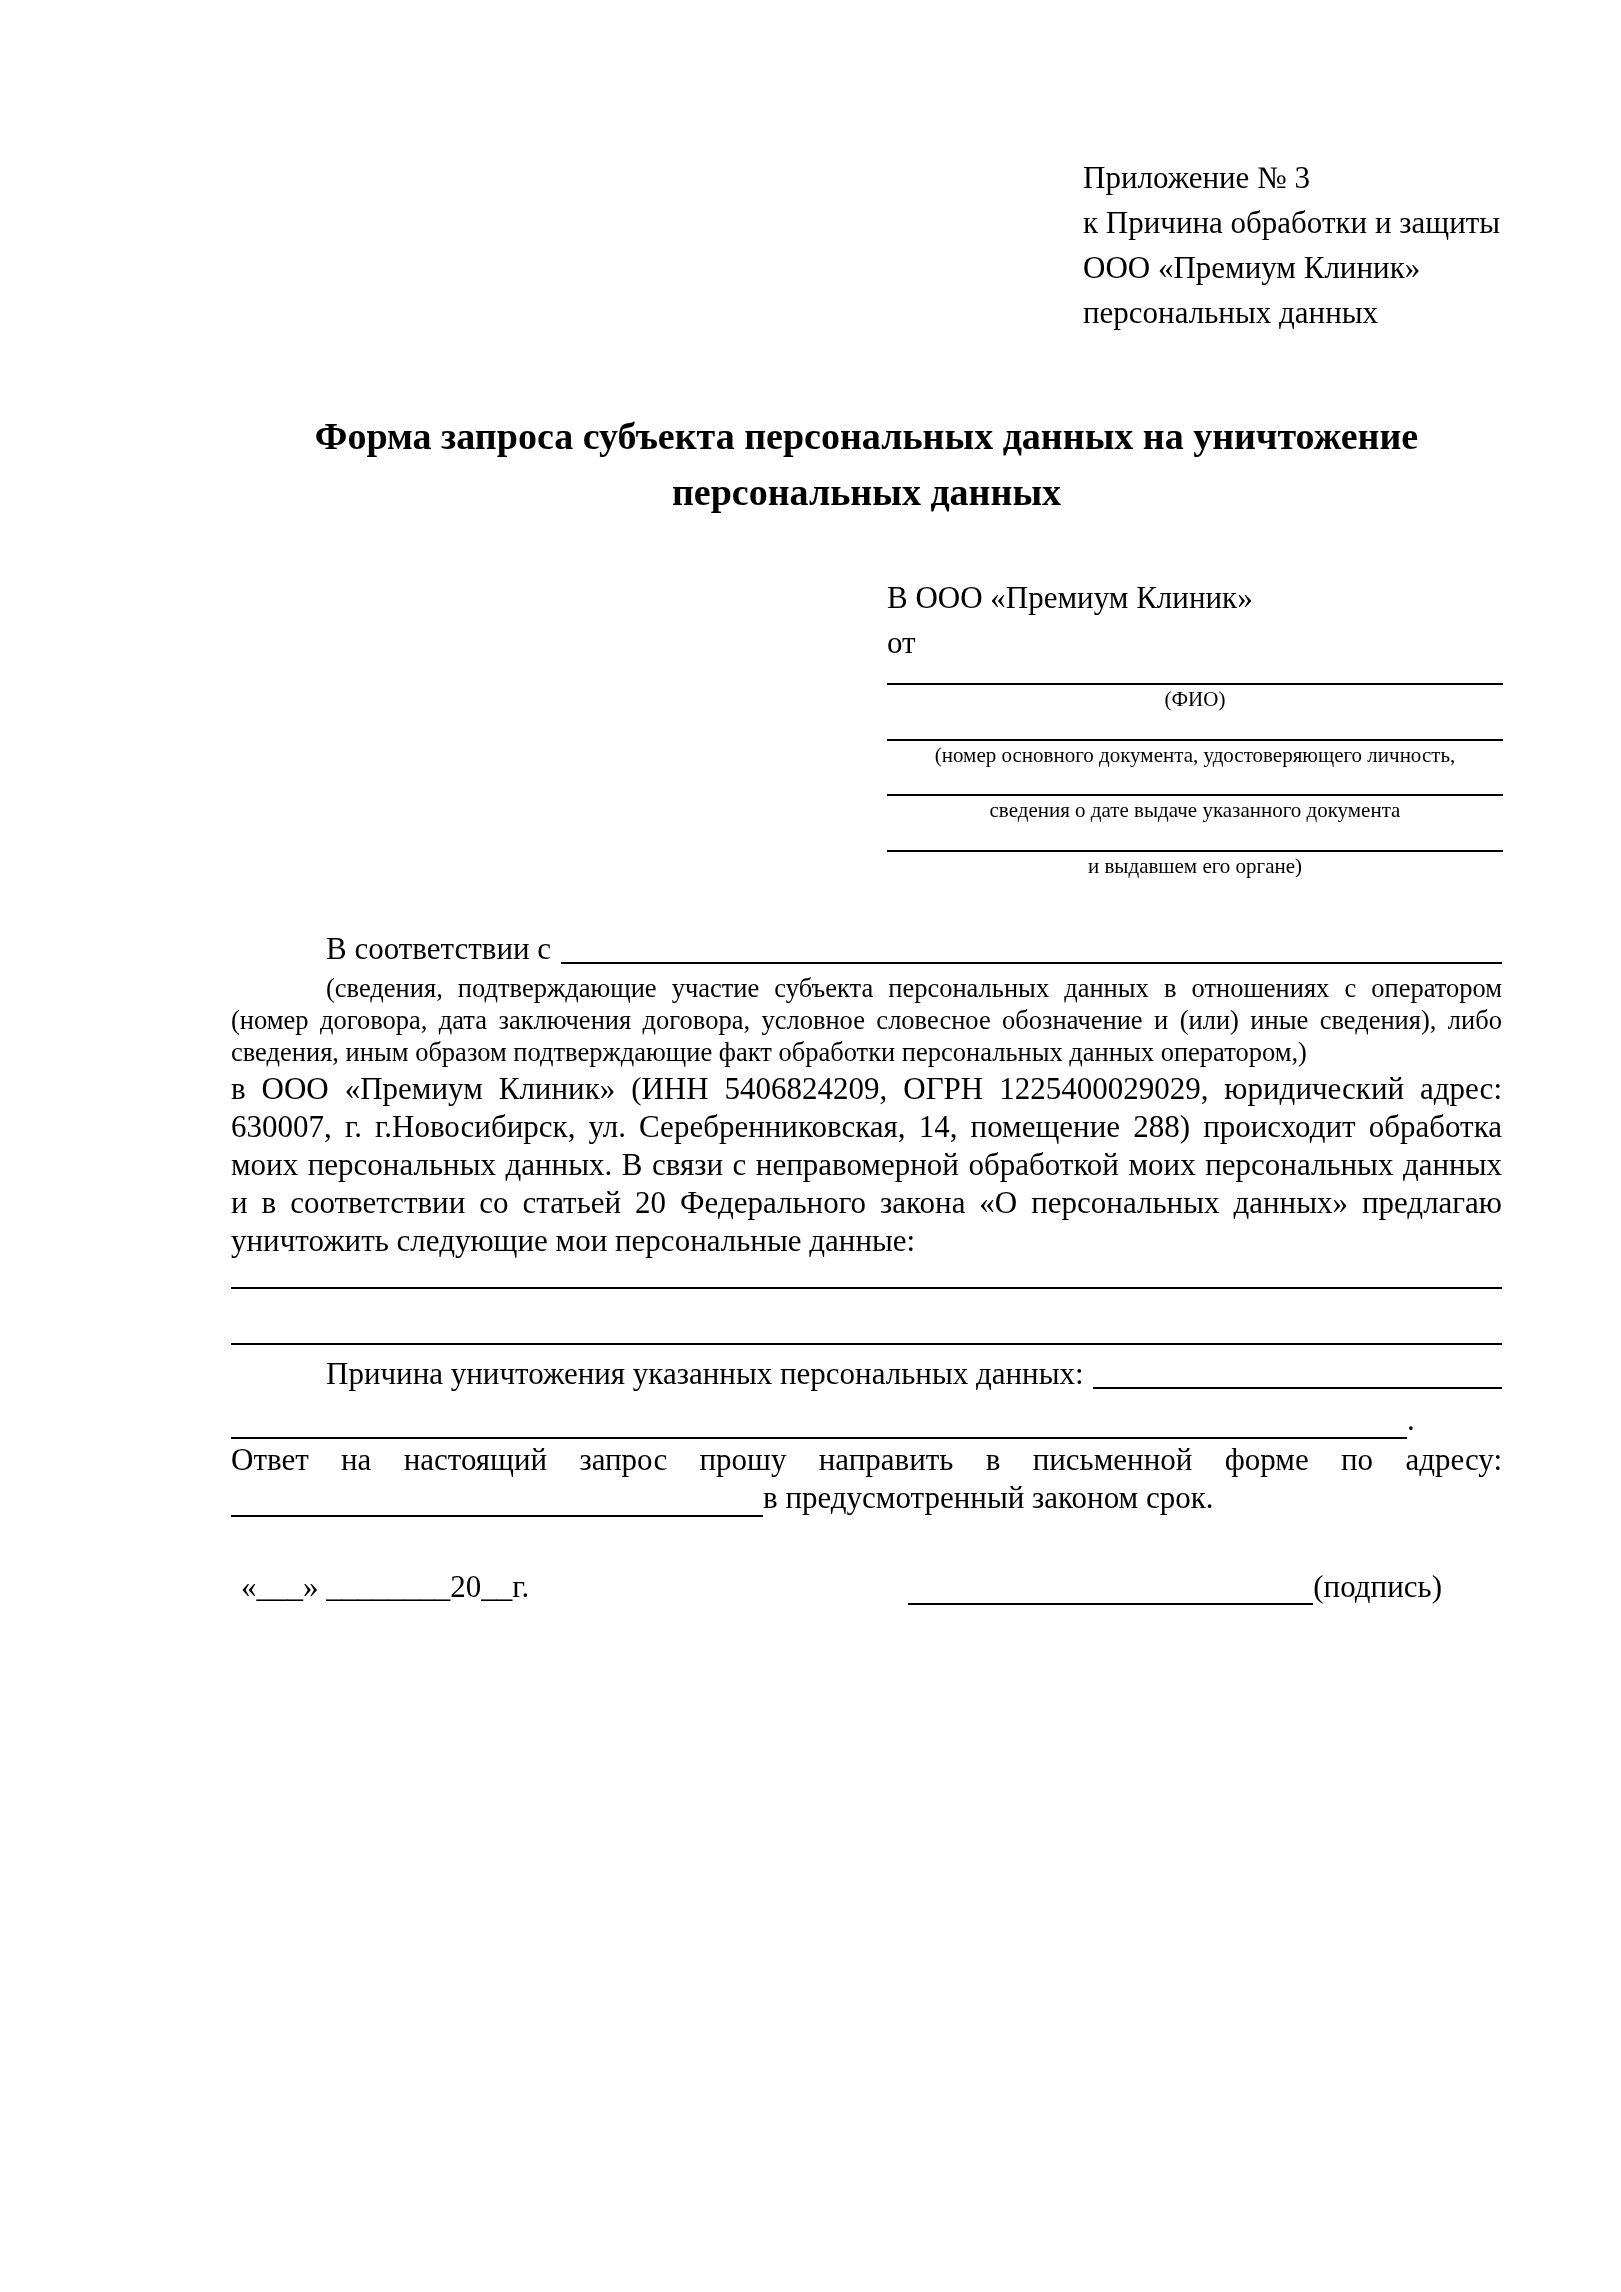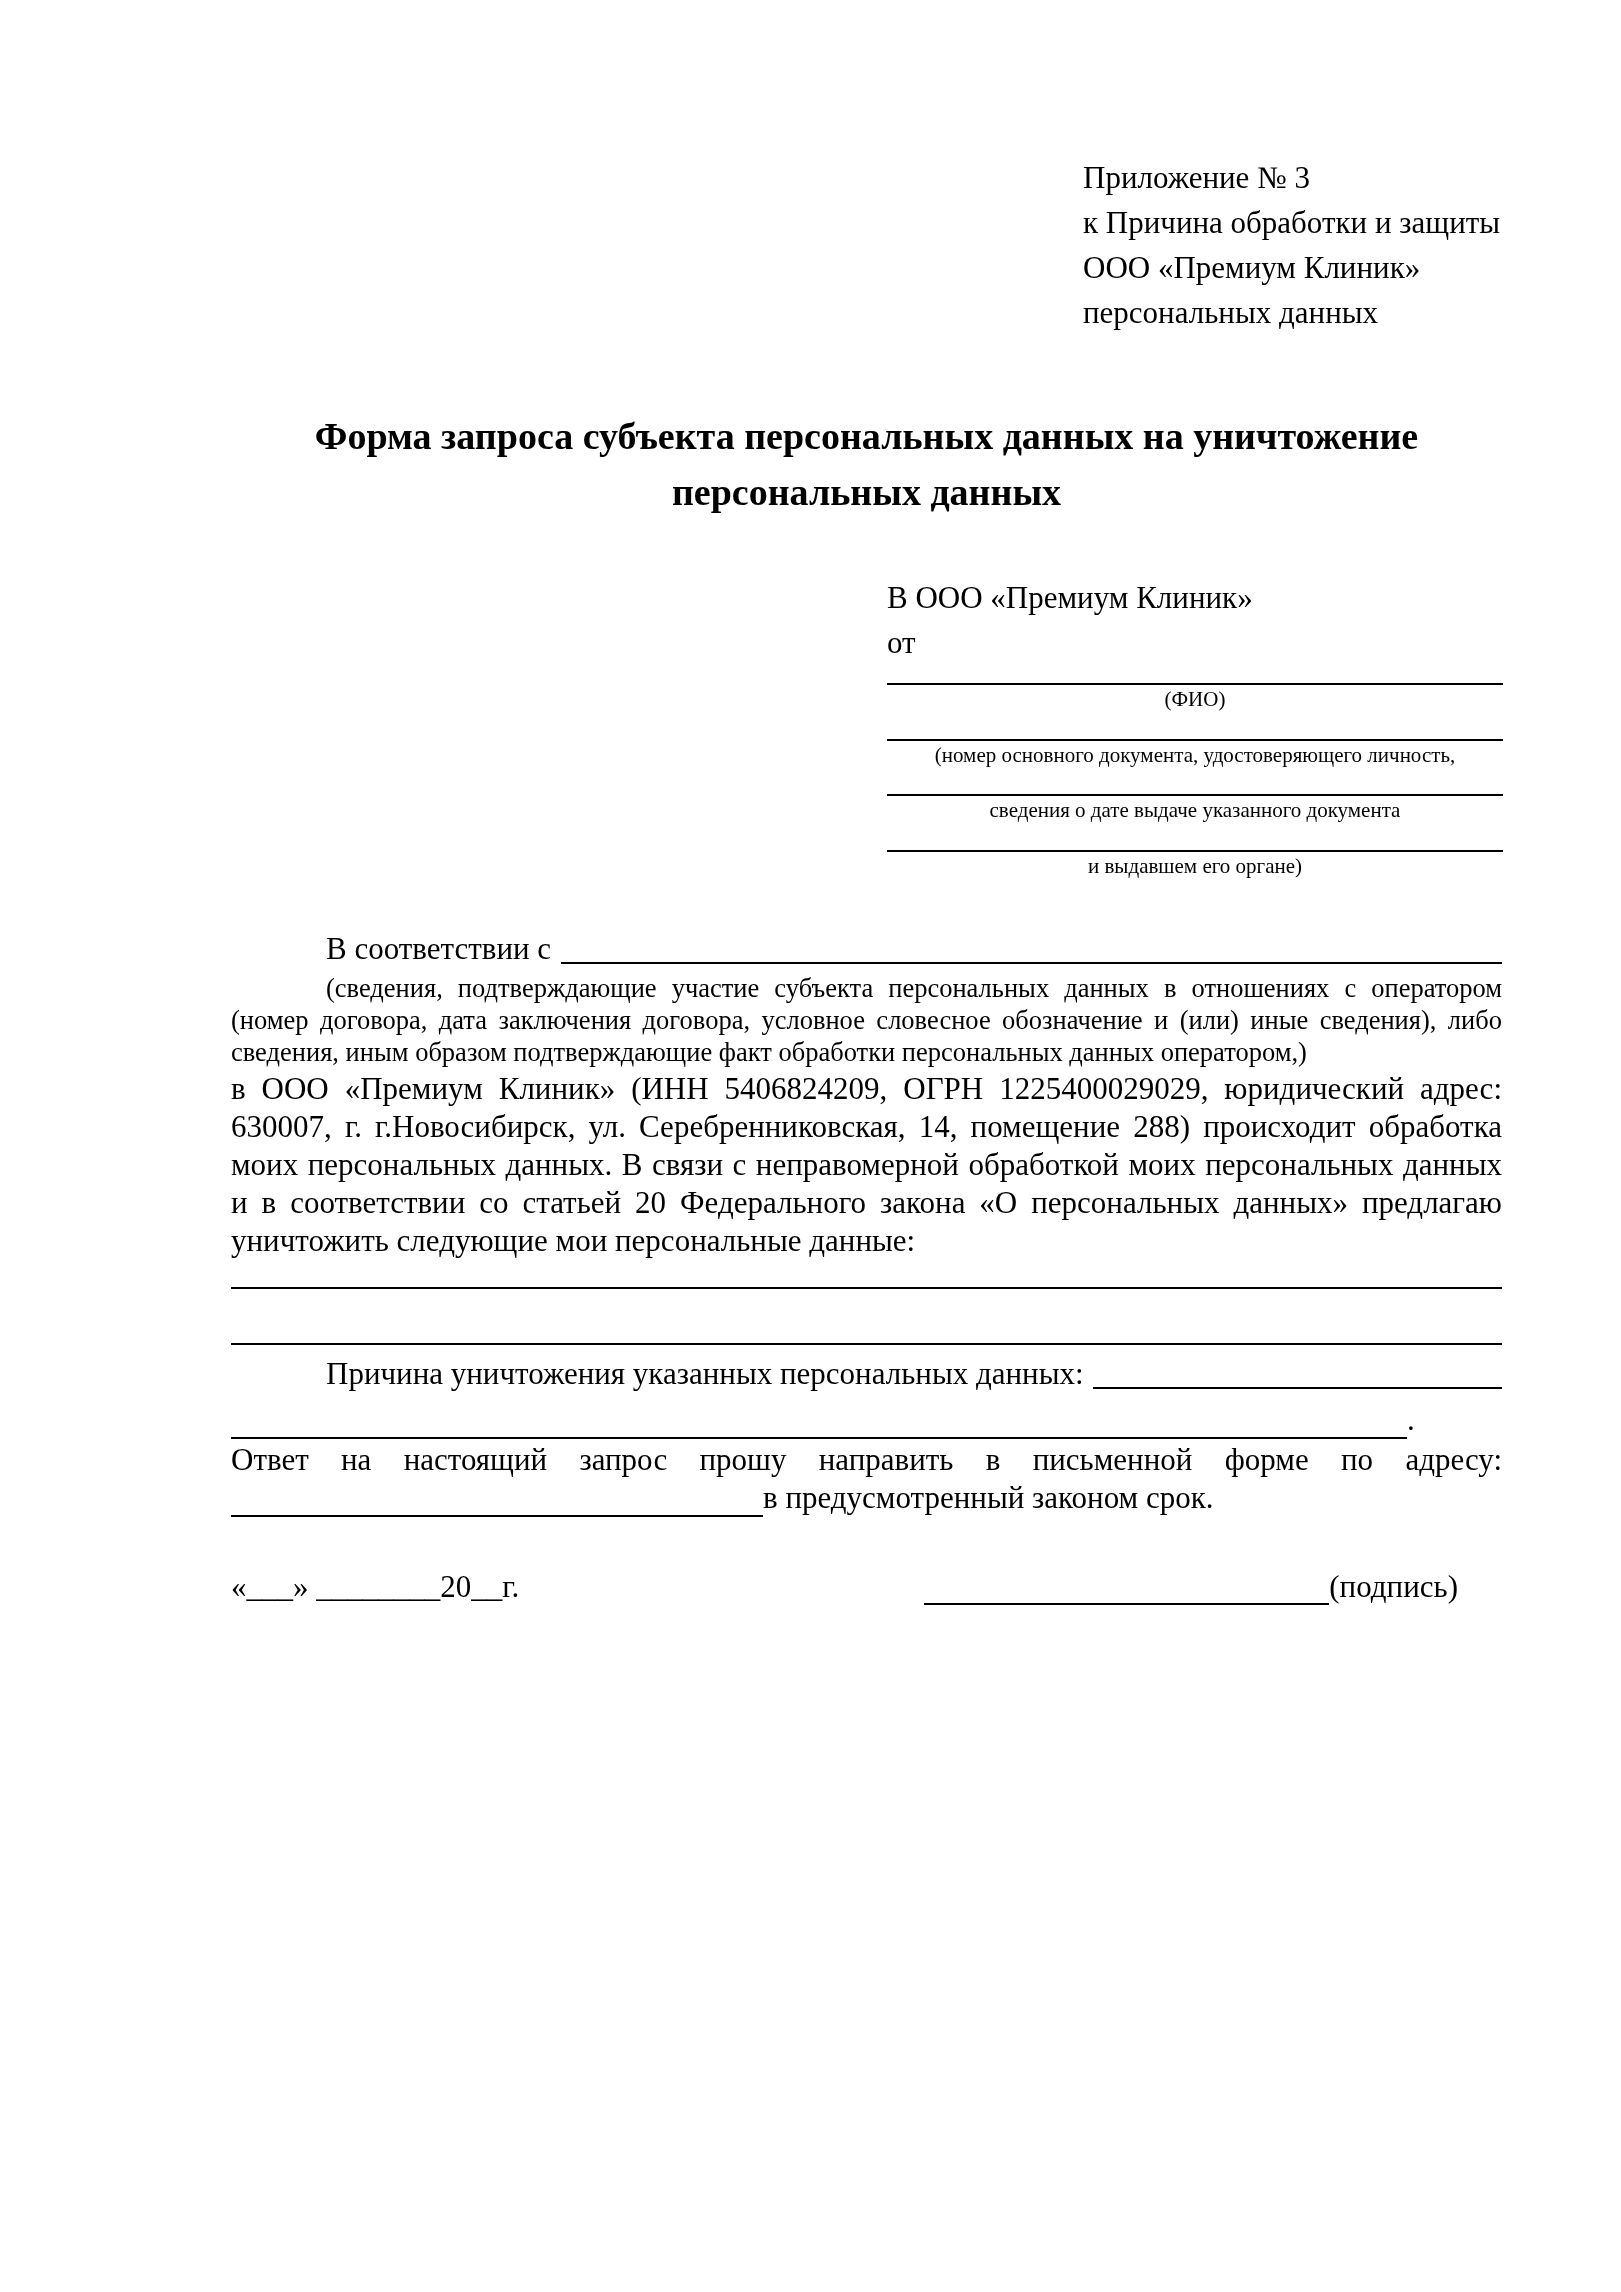--- a/index.html
+++ b/index.html
@@ -141,25 +141,25 @@
   }
   .response-line2 .tail { white-space: nowrap; }
 
   
   .sign-row {
     margin-top: 51px;
     display: flex;
     justify-content: space-between;
     align-items: flex-end;
   }
-  .sign-row .date { white-space: nowrap; }
+  .sign-row .date { white-space: nowrap; margin-left: 10px; }
   .sign-right {
     display: flex;
     align-items: flex-start;
-    margin-right: 44px;
+    margin-right: 60px;
   }
   .sign-right .sig-line {
     width: 405px;
     border-bottom: 2.9px solid #000;
     height: 35px;
   }
   .sign-right .sig-cap { white-space: nowrap; }
 </style>
 </head>
 <body>

